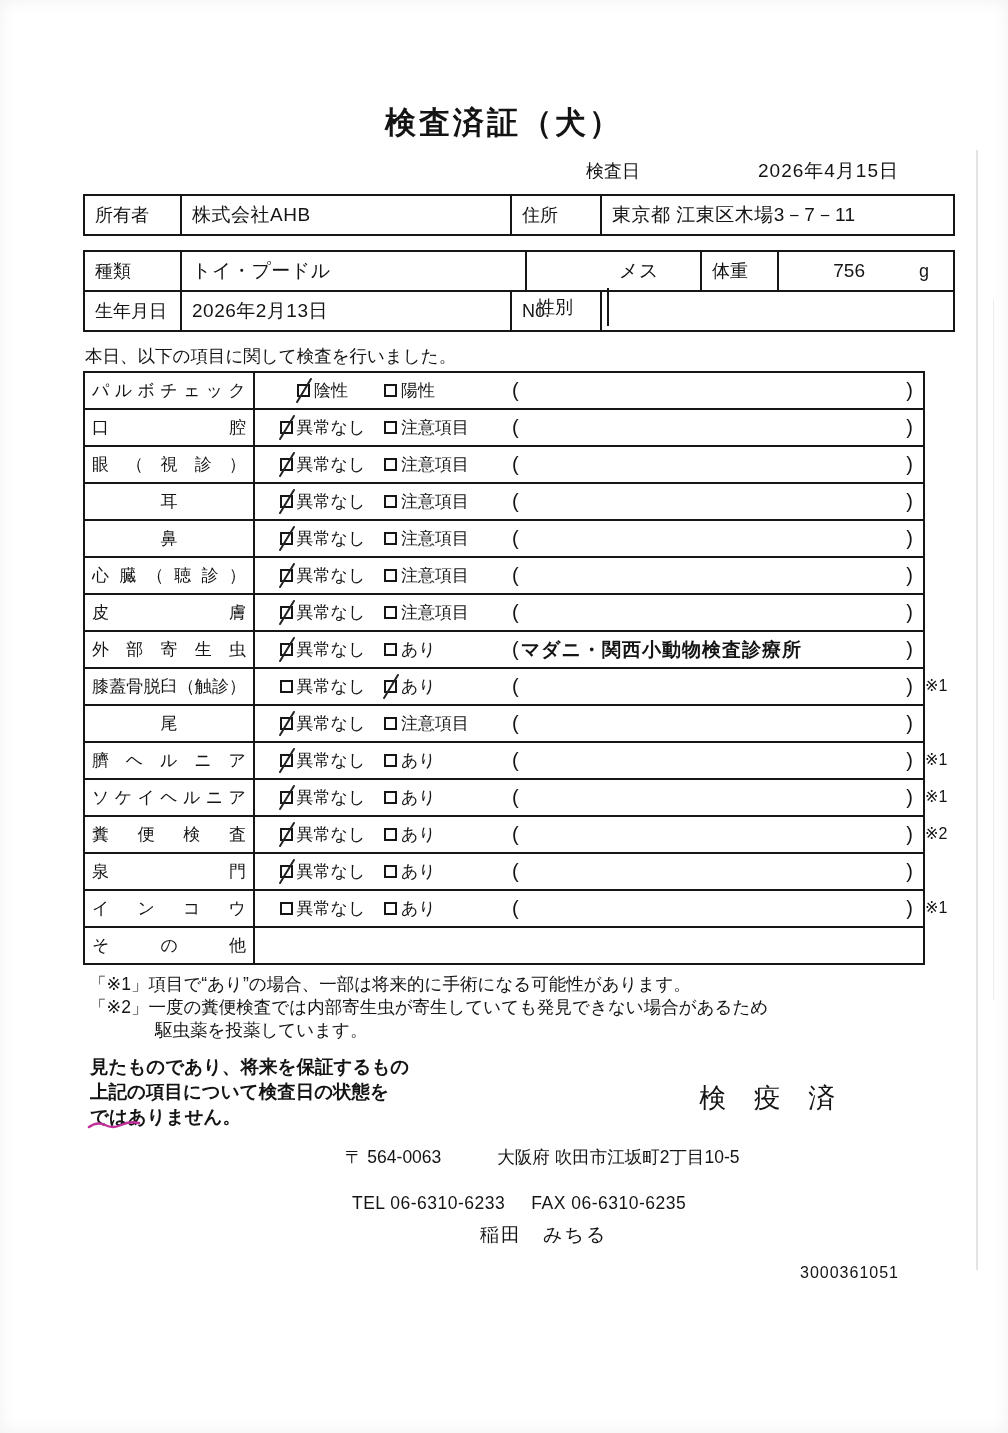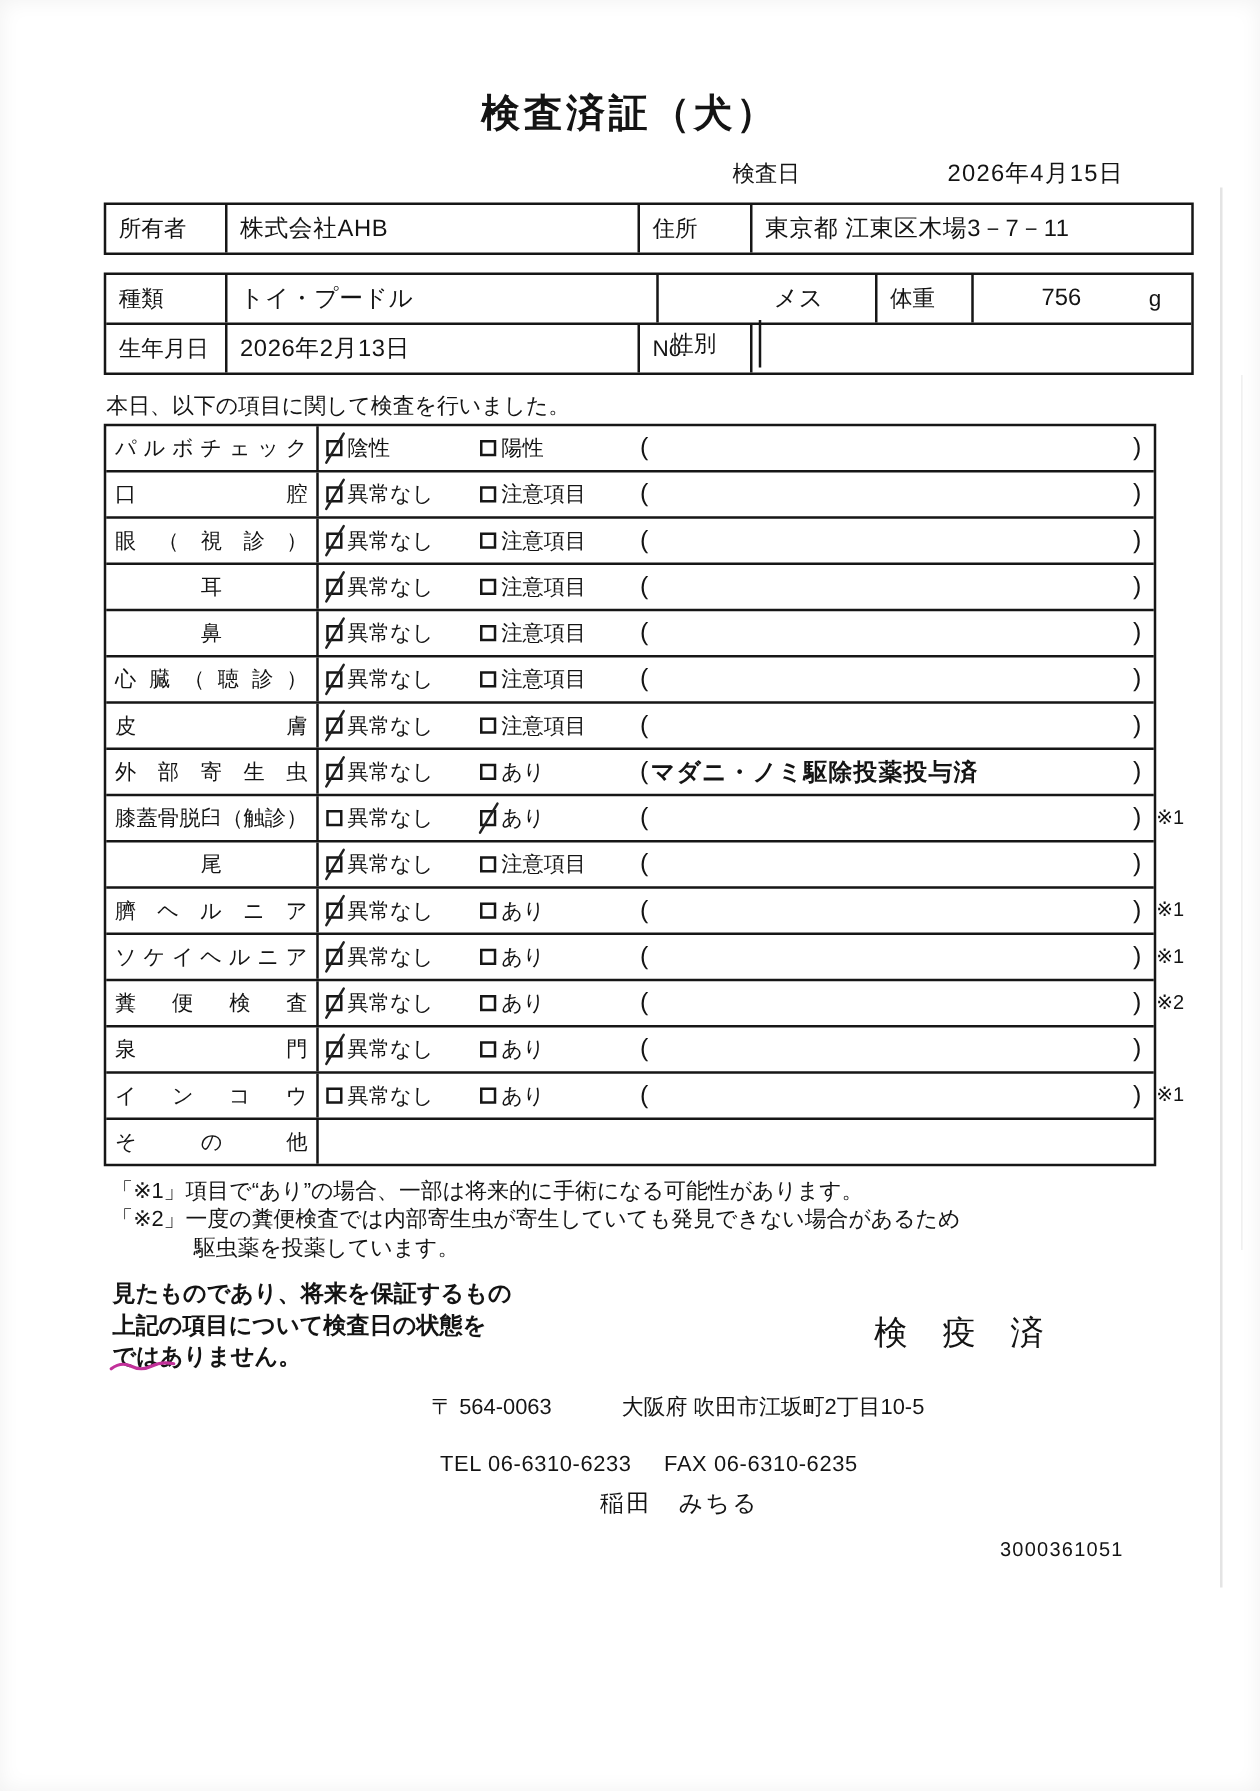--- a/index.html
+++ b/index.html
@@ -5,21 +5,21 @@
   html,body { margin:0; padding:0; background:#e9e9e9; }
   .page {
     position:relative; width:1008px; height:1433px; margin:0 auto;
     background:#ffffff; overflow:hidden; color:#141414;
     font-family:"Liberation Sans","DejaVu Sans",sans-serif;
     box-shadow: inset 0 0 18px rgba(0,0,0,0.06);
   }
   .scan-streak { position:absolute; left:976px; top:150px; width:2px; height:1120px; background:#e4e4e4; }
   .scan-streak2 { position:absolute; left:993px; top:300px; width:1px; height:700px; background:#ececec; }
 
-  .title { padding-top:72px; text-align:center; font-size:31px; font-weight:bold; letter-spacing:3px; line-height:38px; }
+  .title { padding-top:72px; text-align:center; font-size:31px; font-weight:bold; letter-spacing:3px; line-height:38px;margin-top:32px; }
 
   .date-row { margin:16px 0 0 586px; display:flex; align-items:baseline; font-size:18px; height:24px; }
   .date-row .dval { margin-left:118px; font-size:19px; letter-spacing:1px; }
 
   .tbl { margin-left:83px; width:872px; border:2px solid #161616; box-sizing:border-box; }
   .tbl1 { margin-top:12px; }
   .tbl2 { margin-top:14px; }
   .trow { display:flex; height:38px; }
   .trow + .trow { border-top:2px solid #161616; }
   .tcell { box-sizing:border-box; height:100%; display:flex; align-items:center; padding:0 10px; font-size:18px; flex:none; }
@@ -37,21 +37,21 @@
   .exam-row { display:flex; height:35px; position:relative; }
   .exam-row + .exam-row { border-top:2px solid #161616; }
   .exam-name {
     width:170px; flex:none; box-sizing:border-box; border-right:2px solid #161616;
     display:flex; align-items:center; justify-content:space-between;
     padding:0 7px; font-size:17px;
   }
   .exam-name.single { justify-content:center; }
   .exam-rest { flex:1; display:flex; align-items:center; padding-left:6px; font-size:17px; min-width:0; }
   .cb-group { display:flex; align-items:center; flex:none; }
-  .g1 { width:123px; } .g2 { width:128px; }
+  .g1 { width:123px;justify-content:center; } .g2 { width:128px; }
   .cb { width:13px; height:13px; flex:none; border:2px solid #161616; box-sizing:border-box; margin-right:4px; position:relative; }
   .cb.checked::after {
     content:""; position:absolute; left:4px; top:-10px; width:2px; height:29px;
     background:#222; transform:rotate(31deg); border-radius:2px;
   }
   .cb-label { white-space:nowrap; }
   .paren { font-size:20px; flex:none; }
   .paren.close { padding-right:10px; }
   .exam-note { flex:1; font-size:19px; font-weight:bold; letter-spacing:1px; padding-left:2px; white-space:nowrap; overflow:hidden; }
   .exam-mark { position:absolute; right:-42px; top:7px; width:40px; font-size:16px; }
@@ -276,21 +276,21 @@
       <div class="exam-rest">
         <span class="cb-group g1">
           <span class="cb checked"></span>
           <span class="cb-label">異常なし</span>
         </span>
         <span class="cb-group g2">
           <span class="cb"></span>
           <span class="cb-label">あり</span>
         </span>
         <span class="paren open">(</span>
-        <span class="exam-note">マダニ・ノミ駆除投薬投与済</span>
+        <span class="exam-note">マダニ・関西小動物検査診療所</span>
         <span class="paren close">)</span>
       </div>
       <span class="exam-mark"></span>
     </div>
       <div class="exam-row">
       <div class="exam-name">
           <span>膝</span>
           <span>蓋</span>
           <span>骨</span>
           <span>脱</span>

